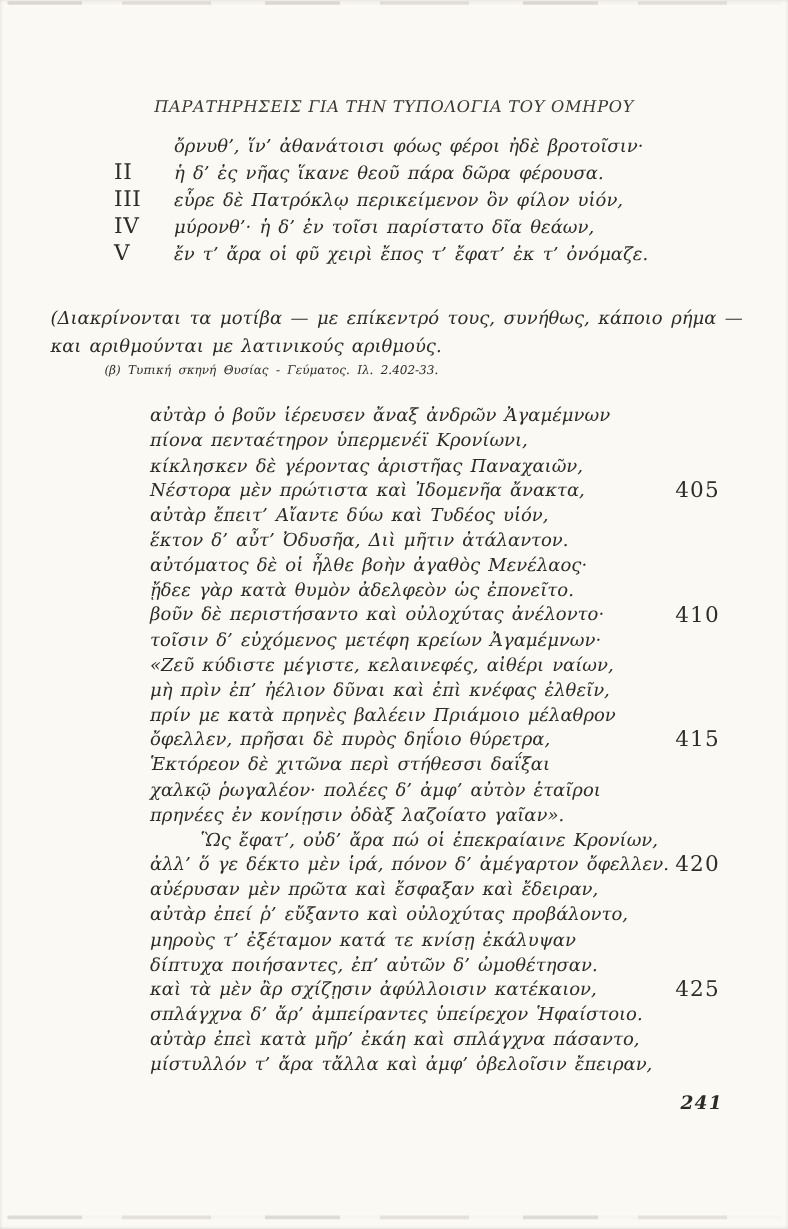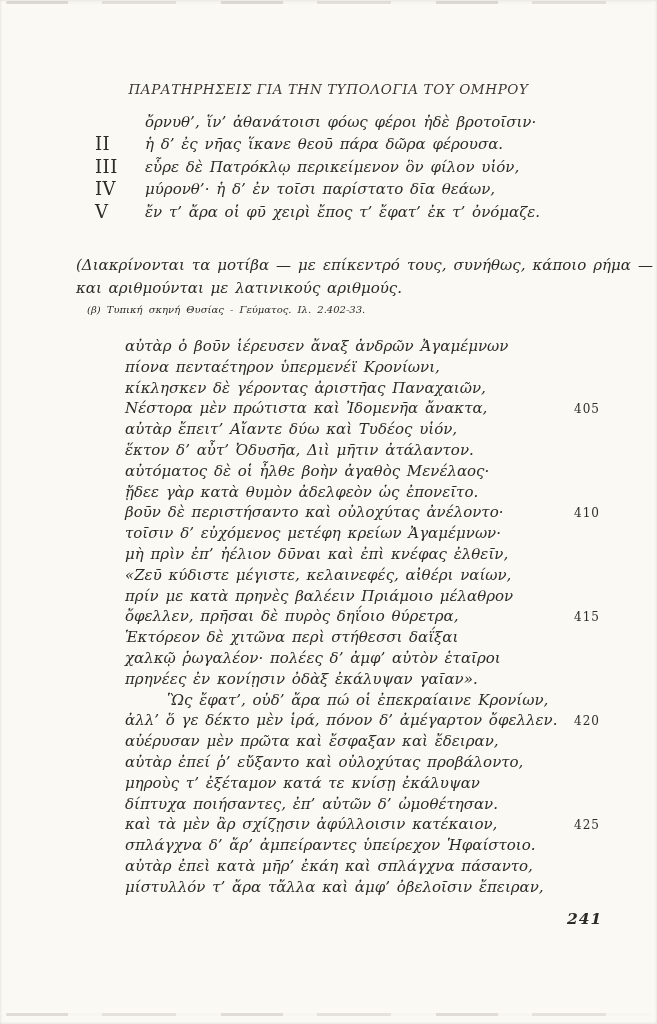--- a/index.html
+++ b/index.html
@@ -69,21 +69,20 @@
   .editorial-note {
     position: absolute;
     top: 254px;
     left: 42px;
     width: 577px;
     font-style: italic;
     font-size: 15px;
     line-height: 23px;
     text-align: justify;
     word-spacing: 2px;
-    margin-left: 34px;
   }
 
   .section-heading {
     position: absolute;
     top: 304px;
     left: 87px;
     font-style: italic;
     font-size: 10px;
     word-spacing: 3px;
     white-space: nowrap;
@@ -102,21 +101,21 @@
     position: relative;
     white-space: nowrap;
     word-spacing: 2px;
   }
   .verse-line.indent { text-indent: 42px; }
   .verse-num {
     position: absolute;
     right: 0;
     top: 1px;
     font-style: normal;
-    font-size: 12px;
+    font-size: 18px;
     letter-spacing: 1px;
     color: #2f2d29;
   }
 
   .page-number {
     position: absolute;
     top: 909px;
     left: 567px;
     font-style: italic;
     font-weight: bold;
@@ -195,45 +194,45 @@
     </div>
     <div class="verse-line">
       <span>βοῦν δὲ περιστήσαντο καὶ οὐλοχύτας ἀνέλοντο·</span>
       <span class="verse-num">410</span>
     </div>
     <div class="verse-line">
       <span>τοῖσιν δ’ εὐχόμενος μετέφη κρείων Ἀγαμέμνων·</span>
       <span class="verse-num"></span>
     </div>
     <div class="verse-line">
+      <span>«Ζεῦ κύδιστε μέγιστε, κελαινεφές, αἰθέρι ναίων,</span>
+      <span class="verse-num"></span>
+    </div>
+    <div class="verse-line">
       <span>μὴ πρὶν ἐπ’ ἠέλιον δῦναι καὶ ἐπὶ κνέφας ἐλθεῖν,</span>
-      <span class="verse-num"></span>
-    </div>
-    <div class="verse-line">
-      <span>«Ζεῦ κύδιστε μέγιστε, κελαινεφές, αἰθέρι ναίων,</span>
       <span class="verse-num"></span>
     </div>
     <div class="verse-line">
       <span>πρίν με κατὰ πρηνὲς βαλέειν Πριάμοιο μέλαθρον</span>
       <span class="verse-num"></span>
     </div>
     <div class="verse-line">
       <span>ὄφελλεν, πρῆσαι δὲ πυρὸς δηΐοιο θύρετρα,</span>
       <span class="verse-num">415</span>
     </div>
     <div class="verse-line">
       <span>Ἑκτόρεον δὲ χιτῶνα περὶ στήθεσσι δαΐξαι</span>
       <span class="verse-num"></span>
     </div>
     <div class="verse-line">
       <span>χαλκῷ ῥωγαλέον· πολέες δ’ ἀμφ’ αὐτὸν ἑταῖροι</span>
       <span class="verse-num"></span>
     </div>
     <div class="verse-line">
-      <span>πρηνέες ἐν κονίῃσιν ὀδὰξ ἐκάλυψαν γαῖαν».</span>
+      <span>πρηνέες ἐν κονίῃσιν ὀδὰξ λαζοίατο γαῖαν».</span>
       <span class="verse-num"></span>
     </div>
     <div class="verse-line indent">
       <span>Ὣς ἔφατ’, οὐδ’ ἄρα πώ οἱ ἐπεκραίαινε Κρονίων,</span>
       <span class="verse-num"></span>
     </div>
     <div class="verse-line">
       <span>ἀλλ’ ὅ γε δέκτο μὲν ἱρά, πόνον δ’ ἀμέγαρτον ὄφελλεν.</span>
       <span class="verse-num">420</span>
     </div>

